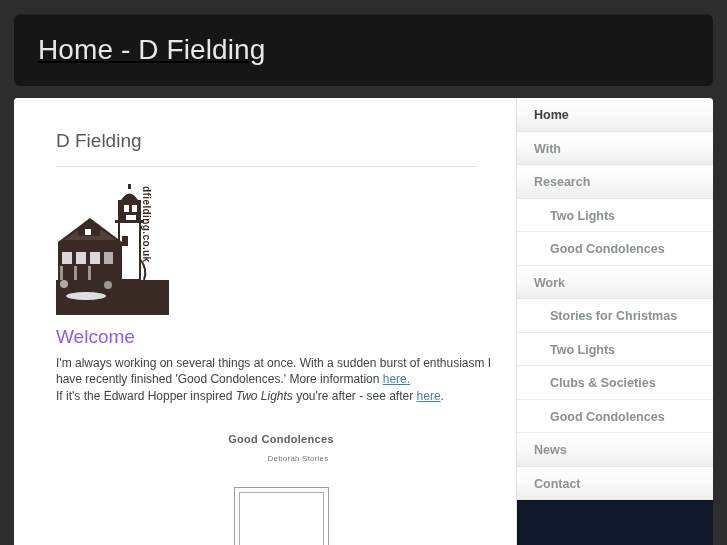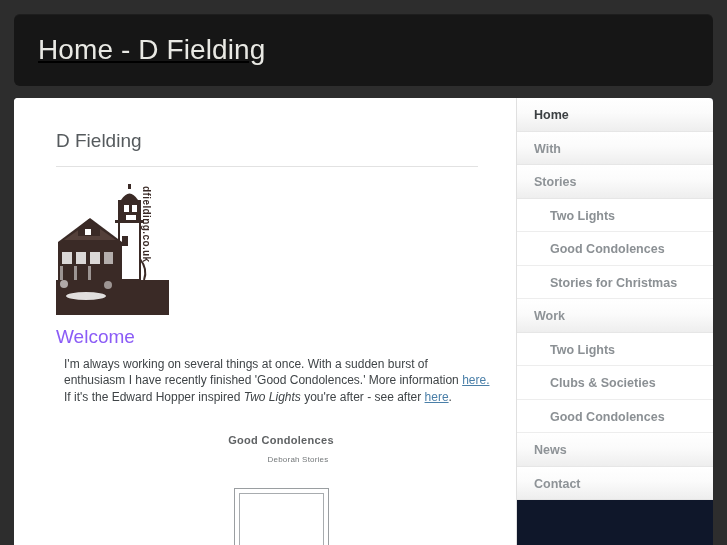--- a/index.html
+++ b/index.html
@@ -97,21 +97,21 @@
   .welcome-heading {
     font-size: 19px;
     font-weight: 400;
     color: #8b5cf6;
     margin: 11px 0 7px 0;
   }
   .body-copy {
     font-size: 12px;
     color: #3f4447;
     line-height: 1.34;
-    margin: 8px;
+    margin: 0;
     max-width: 478px;
   }
   .body-copy p { margin: 0 0 1px 0; }
   .body-copy a {
     color: #4a7fa8;
     text-decoration: underline;
   }
   .body-copy i { font-style: italic; }
 
   
@@ -266,25 +266,25 @@
           <p class="book-author">Deborah Stories</p>
           <div class="book-frame"></div>
         </div>
       </div>
     </div>
 
     <div class="sidebar">
       <ul class="nav" id="nav-list">
           <li class="nav-item top active"><span>Home</span></li>
           <li class="nav-item top"><span>With</span></li>
-          <li class="nav-item top"><span>Stories</span></li>
+          <li class="nav-item top"><span>Research</span></li>
           <li class="nav-item sub"><span>Two Lights</span></li>
           <li class="nav-item sub"><span>Good Condolences</span></li>
+          <li class="nav-item top"><span>Work</span></li>
           <li class="nav-item sub"><span>Stories for Christmas</span></li>
-          <li class="nav-item top"><span>Work</span></li>
           <li class="nav-item sub"><span>Two Lights</span></li>
           <li class="nav-item sub"><span>Clubs &amp; Societies</span></li>
           <li class="nav-item sub"><span>Good Condolences</span></li>
           <li class="nav-item top"><span>News</span></li>
           <li class="nav-item top"><span>Contact</span></li>
         </ul>
     </div>
 
   </div>
 </div>

